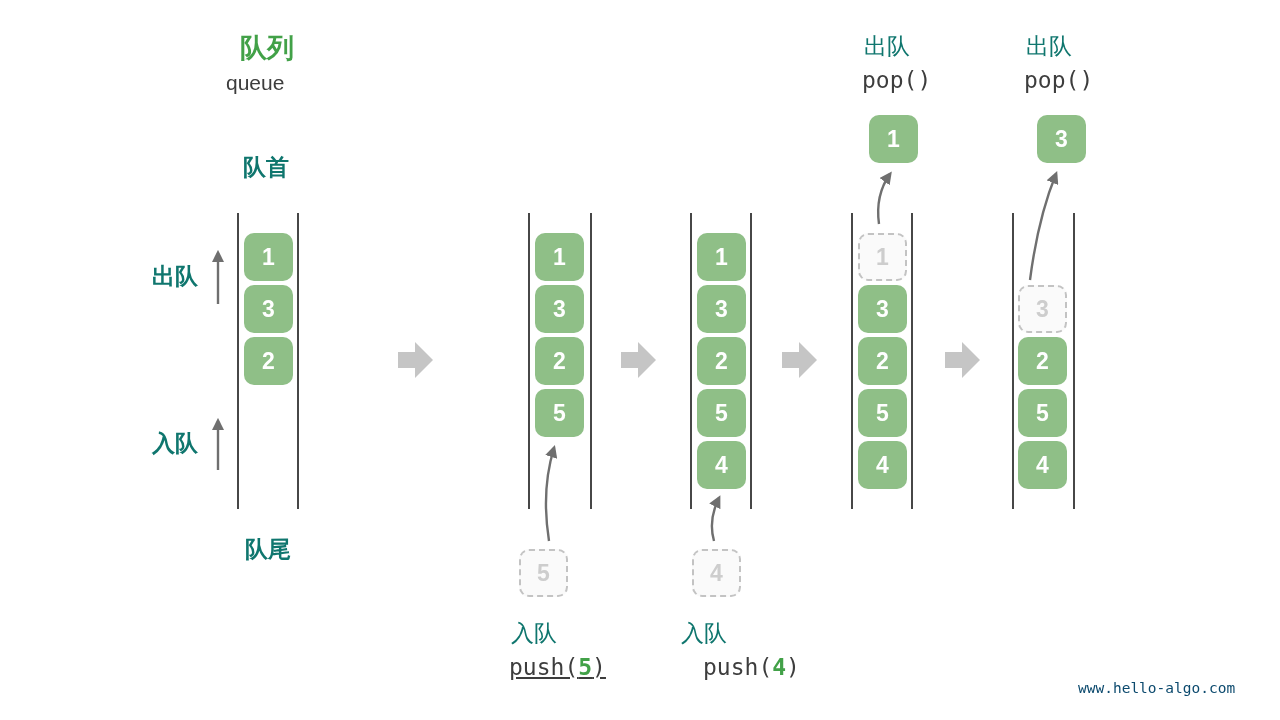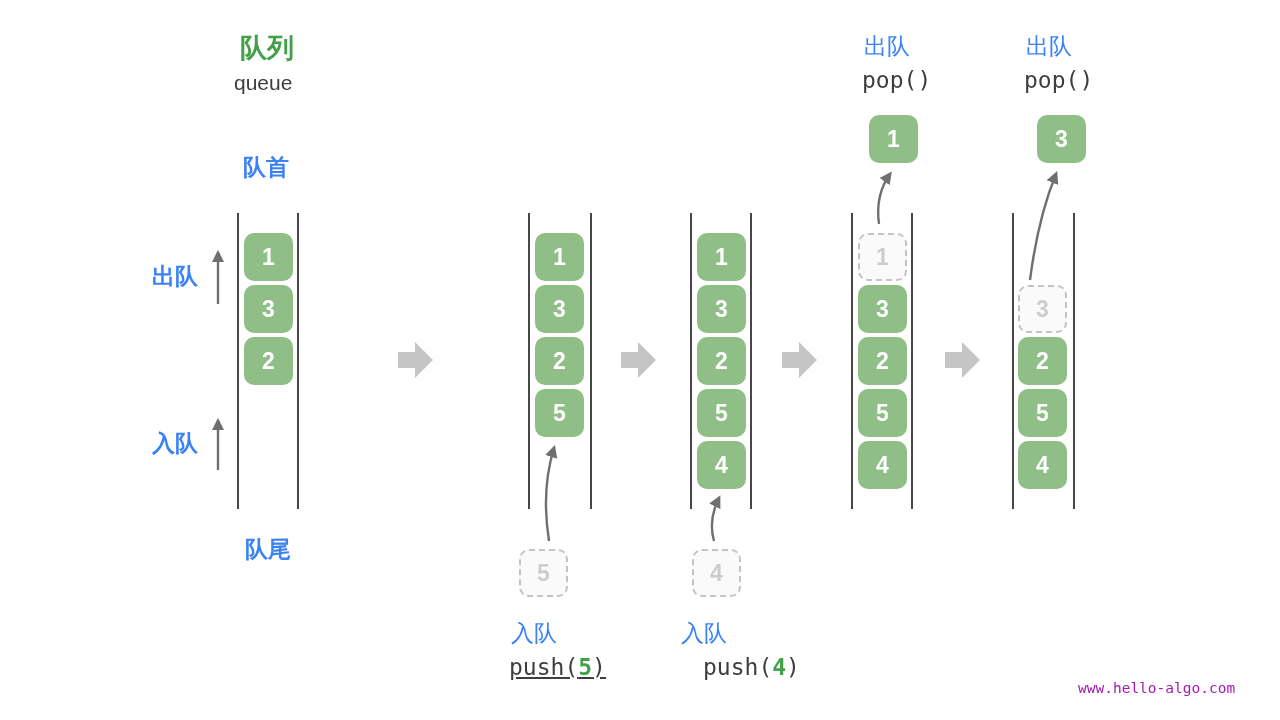--- a/index.html
+++ b/index.html
@@ -11,33 +11,33 @@
   .vline{position:absolute;top:213px;width:2px;height:296px;background:#474747;}
   .gbox{
     position:absolute;width:49px;height:48px;border-radius:10px;background:#8fbf87;
     color:#ffffff;font-weight:700;font-size:23px;display:flex;align-items:center;justify-content:center;
   }
   .dbox{
     position:absolute;width:45px;height:44px;border-radius:10px;border:2px dashed #c3c3c3;
     background:#fafafa;color:#cdcdcd;font-weight:700;font-size:23px;
     display:flex;align-items:center;justify-content:center;
   }
-  .lbl{position:absolute;color:#3b82f6;font-size:23px;line-height:1.15;white-space:nowrap;}
+  .lbl{position:absolute;color:#0f766e;font-size:23px;line-height:1.15;white-space:nowrap;}
   .bold{font-weight:700;}
   .title-zh{position:absolute;font-weight:700;font-size:27px;color:#42a148;white-space:nowrap;}
   .title-en{position:absolute;font-size:21px;color:#3d3d3d;white-space:nowrap;}
   .code{
     position:absolute;font-family:"DejaVu Sans Mono","Liberation Mono",monospace;
     font-size:23px;color:#3d3d3d;white-space:nowrap;
   }
   .code .arg{color:#42a148;font-weight:700;}
   .watermark{
     position:absolute;left:1078px;top:680px;
     font-family:"DejaVu Sans Mono","Liberation Mono",monospace;
-    font-size:14.5px;color:#a21caf;white-space:nowrap;
+    font-size:14.5px;color:#0c4a6e;white-space:nowrap;
   }
 </style>
 </head>
 <body>
 
 <div class="canvas">
 
   <svg class="arrow-layer" viewBox="0 0 1280 720">
     <defs>
       <marker id="ah" viewBox="0 0 10 10" refX="7.5" refY="5" markerWidth="5.2" markerHeight="5.2" orient="auto-start-reverse">
@@ -54,21 +54,21 @@
     <path d="M879,224 Q875,195 890,174" stroke="#6f6f6f" stroke-width="2.4" fill="none" marker-end="url(#ah)"></path>
     <path d="M1030,280 Q1038,218 1056,174" stroke="#6f6f6f" stroke-width="2.4" fill="none" marker-end="url(#ah)"></path>
 
     <polygon points="398,352 415,352 415,342 433,360 415,378 415,368 398,368" fill="#c5c5c5"></polygon>
     <polygon points="621,352 638,352 638,342 656,360 638,378 638,368 621,368" fill="#c5c5c5"></polygon>
     <polygon points="782,352 799,352 799,342 817,360 799,378 799,368 782,368" fill="#c5c5c5"></polygon>
     <polygon points="945,352 962,352 962,342 980,360 962,378 962,368 945,368" fill="#c5c5c5"></polygon>
   </svg>
 
   <div class="title-zh" style="left:240px;top:30px;">队列</div>
-  <div class="title-en" style="left:234px;top:71px;">queue</div>
+  <div class="title-en" style="left:226px;top:71px;">queue</div>
 
   <div class="lbl bold" style="left:243px;top:154px;">队首</div>
   <div class="lbl bold" style="left:245px;top:537px;font-family:Liberation Serif, serif;">队尾</div>
   <div class="lbl bold" style="left:152px;top:263px;">出队</div>
   <div class="lbl bold" style="left:152px;top:430px;">入队</div>
 
   <div class="vline" style="left:237px;"></div>
   <div class="vline" style="left:297px;"></div>
   <div class="gbox" style="left:244px;top:233px;">1</div>
   <div class="gbox" style="left:244px;top:285px;">3</div>

